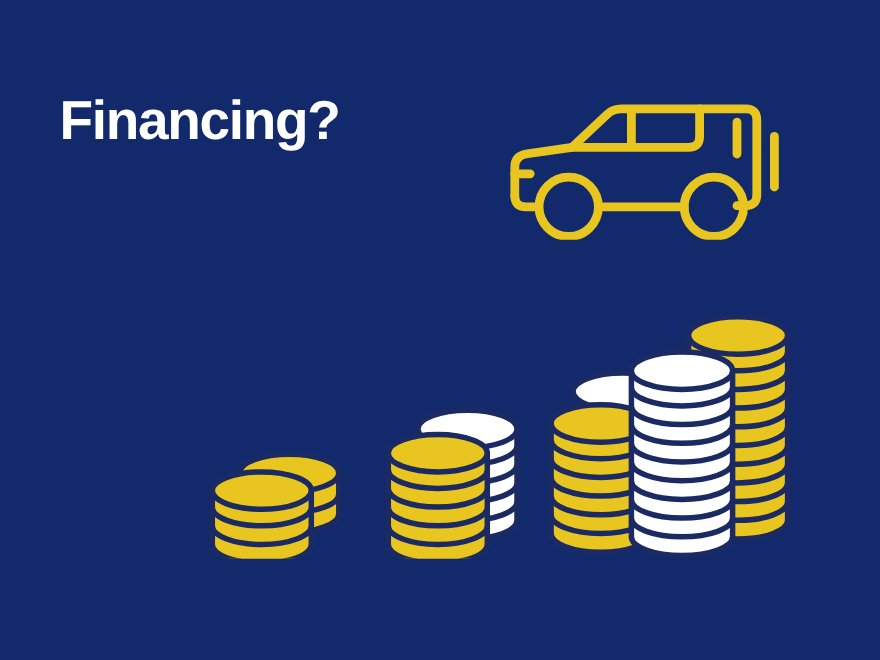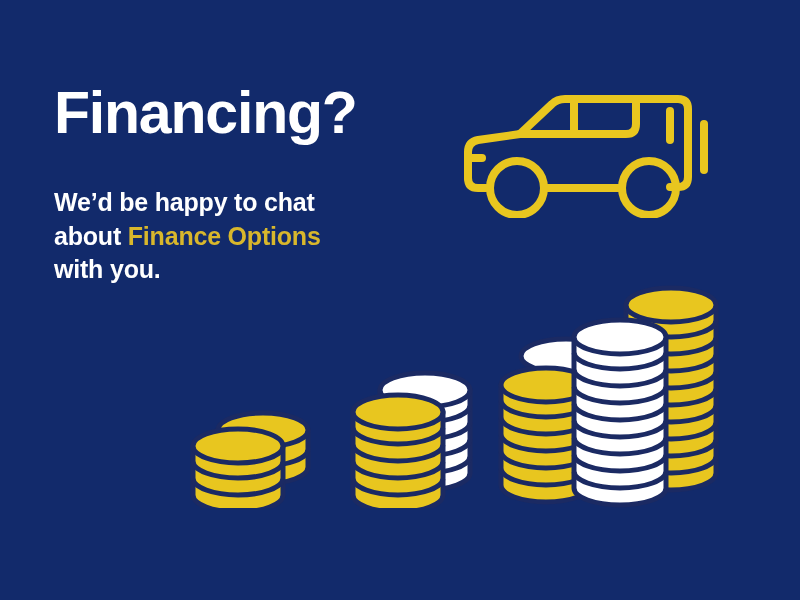--- a/index.html
+++ b/index.html
@@ -17,21 +17,21 @@
     height: 600px;
     background: #122a6b;
     overflow: hidden;
   }
 
   
   #headline {
     position: absolute;
     left: 54px;
     top: 84px;
-    font-size: 59px;
+    font-size: 50px;
     font-weight: 700;
     letter-spacing: -1.2px;
     color: #ffffff;
     line-height: 1.0;
     white-space: nowrap;
   }
   #subcopy {
     position: absolute;
     left: 54px;
     top: 186px;
@@ -64,25 +64,20 @@
   #coins-2 { left: 348px; top: 352px; width: 140px; height: 156px; }
   #coins-3 { left: 496px; top: 268px; width: 225px; height: 240px; }
 </style>
 </head>
 <body>
 
 <div id="slide" style="background: rgb(18, 42, 107);">
 
   <div id="headline">Financing?</div>
 
-  <div id="subcopy">
-    <span>We’d be happy to chat</span>
-    <span>about </span><span class="hl" style="color: rgb(216, 183, 44);">Finance Options</span>
-    <span>with you.</span>
-  </div>
 
   <div id="car-wrap">
     <svg viewBox="0 0 264 140" xmlns="http://www.w3.org/2000/svg">
       <g fill="none" stroke="#e8c61f" stroke-width="8" stroke-linecap="round" stroke-linejoin="round">
 
         <path d="M 20 100
                  L 20 74
                  Q 20 64 30 62
                  L 72 56
                  L 104 26

